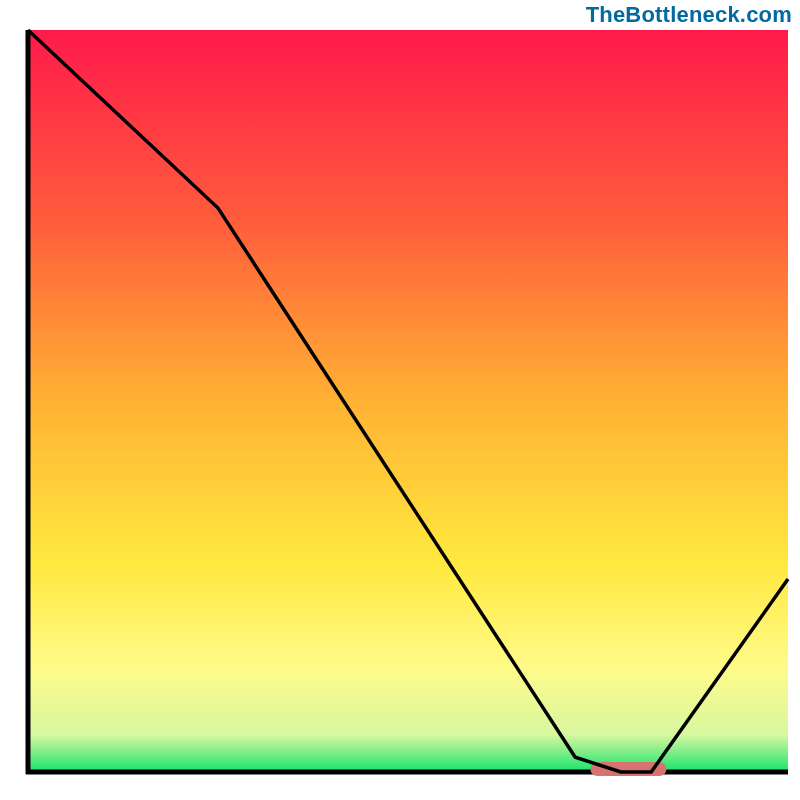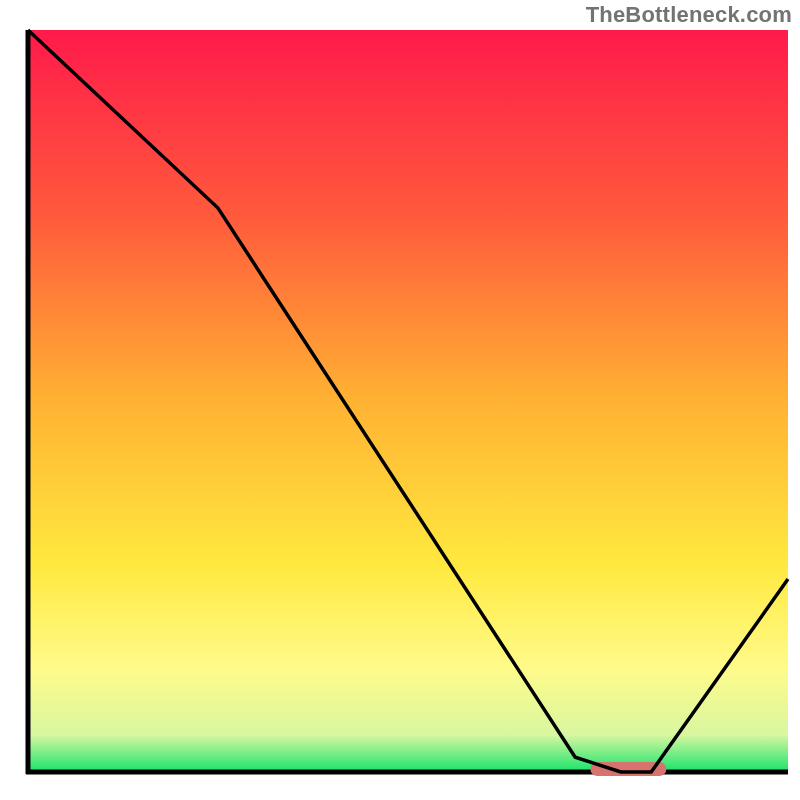--- a/index.html
+++ b/index.html
@@ -15,21 +15,21 @@
     position: relative;
     width: 800px;
     height: 800px;
   }
   .watermark {
     position: absolute;
     top: 2px;
     right: 8px;
     font-size: 22px;
     font-weight: 600;
-    color: #737373;
+    color: #0369a1;
     letter-spacing: 0.2px;
   }
   svg {
     display: block;
   }
 </style>
 </head>
 <body>
 
 <div class="container">

